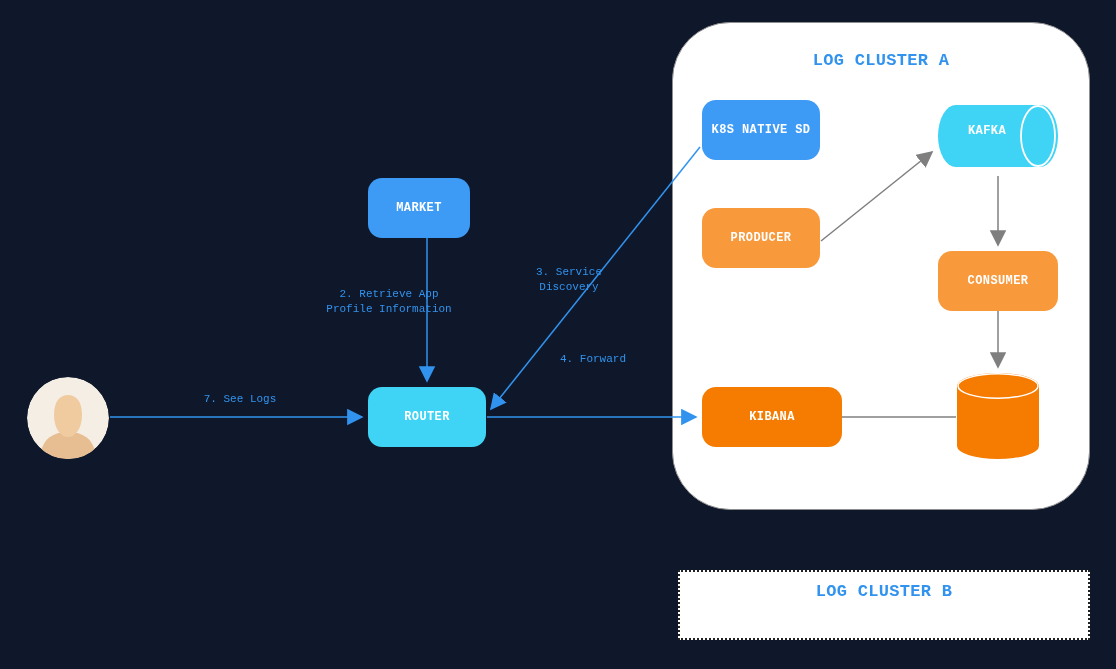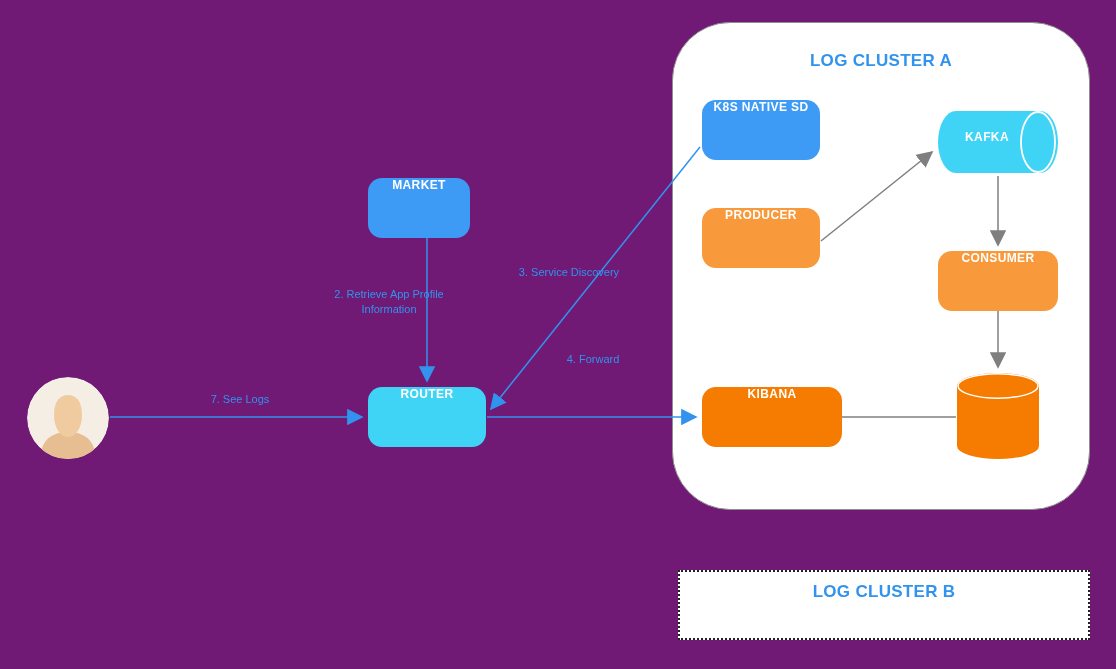--- a/index.html
+++ b/index.html
@@ -1,22 +1,22 @@
 <!DOCTYPE html>
 <html style="--node-blue: #3D9AF5; --node-cyan: #3FD4F5; --node-orange: #F8993C; --node-dark-orange: #F57C00; --accent-blue: #3193EE; --arrow-gray: #7F7F7F; --border-gray: #8E8E8E; --avatar-bg: #F5EEE5; --avatar-skin: #F0CBA0; --avatar-body: #E7BD92;"><head>
 <meta charset="utf-8">
 <style>
   html, body { margin: 0; padding: 0; background: #ffffff; }
   .canvas {
     position: relative;
     width: 1116px;
     height: 669px;
-    font-family: Liberation Sans, sans-serif;
+    font-family: Liberation Mono, monospace;
     overflow: hidden;
-    background: #701a75;
+    background: #0f172a;
   }
   
   .cluster-a {
     position: absolute;
     left: 672px; top: 22px;
     width: 418px; height: 488px;
     border: 1px solid var(--border-gray);
     border-radius: 58px;
     background: #ffffff;
     box-sizing: border-box;
@@ -51,20 +51,21 @@
   .ln-blue { stroke: var(--accent-blue); stroke-width: 1.5; fill: none; }
   .ln-gray { stroke: var(--arrow-gray); stroke-width: 1.5; fill: none; }
   .mk-blue { fill: var(--accent-blue); }
   .mk-gray { fill: var(--arrow-gray); }
 
   
   .node {
     position: absolute;
     border-radius: 14px;
     display: flex;
+    align-items: center;
     justify-content: center;
     color: #ffffff;
     font-weight: bold;
     font-size: 12px;
     letter-spacing: 0.4px;
     text-align: center;
     box-sizing: border-box;
   }
   .node.blue   { background: var(--node-blue); }
   .node.cyan   { background: var(--node-cyan); }
@@ -177,21 +178,21 @@
   </div>
 
   <div class="node orange" style="left:938px;top:251px;width:120px;height:60px;">
     <span>CONSUMER</span>
   </div>
 
   <div class="node dark-orange" style="left:702px;top:387px;width:140px;height:60px;">
     <span>KIBANA</span>
   </div>
 
-  <div class="cyl" style="left:938px;top:111px;width:120px;height:52px;">
+  <div class="cyl" style="left:938px;top:105px;width:120px;height:52px;">
     <svg width="120" height="62" viewBox="0 0 120 62">
       <path class="cyl-cyan-fill" d="M18,0 L102,0 A18,31 0 0 1 102,62 L18,62 A18,31 0 0 1 18,0 Z"></path>
       <ellipse class="cyl-cyan-fill" cx="100" cy="31" rx="17" ry="30" stroke="#ffffff" stroke-width="1.8"></ellipse>
     </svg>
     <div class="cyl-label kafka-label">KAFKA</div>
   </div>
 
   <div class="cyl" style="left:957px;top:373px;width:82px;height:86px;">
     <svg width="82" height="86" viewBox="0 0 82 86">
       <path class="cyl-orange-fill" d="M0,13 A41,13 0 0 1 82,13 L82,73 A41,13 0 0 1 0,73 Z"></path>

